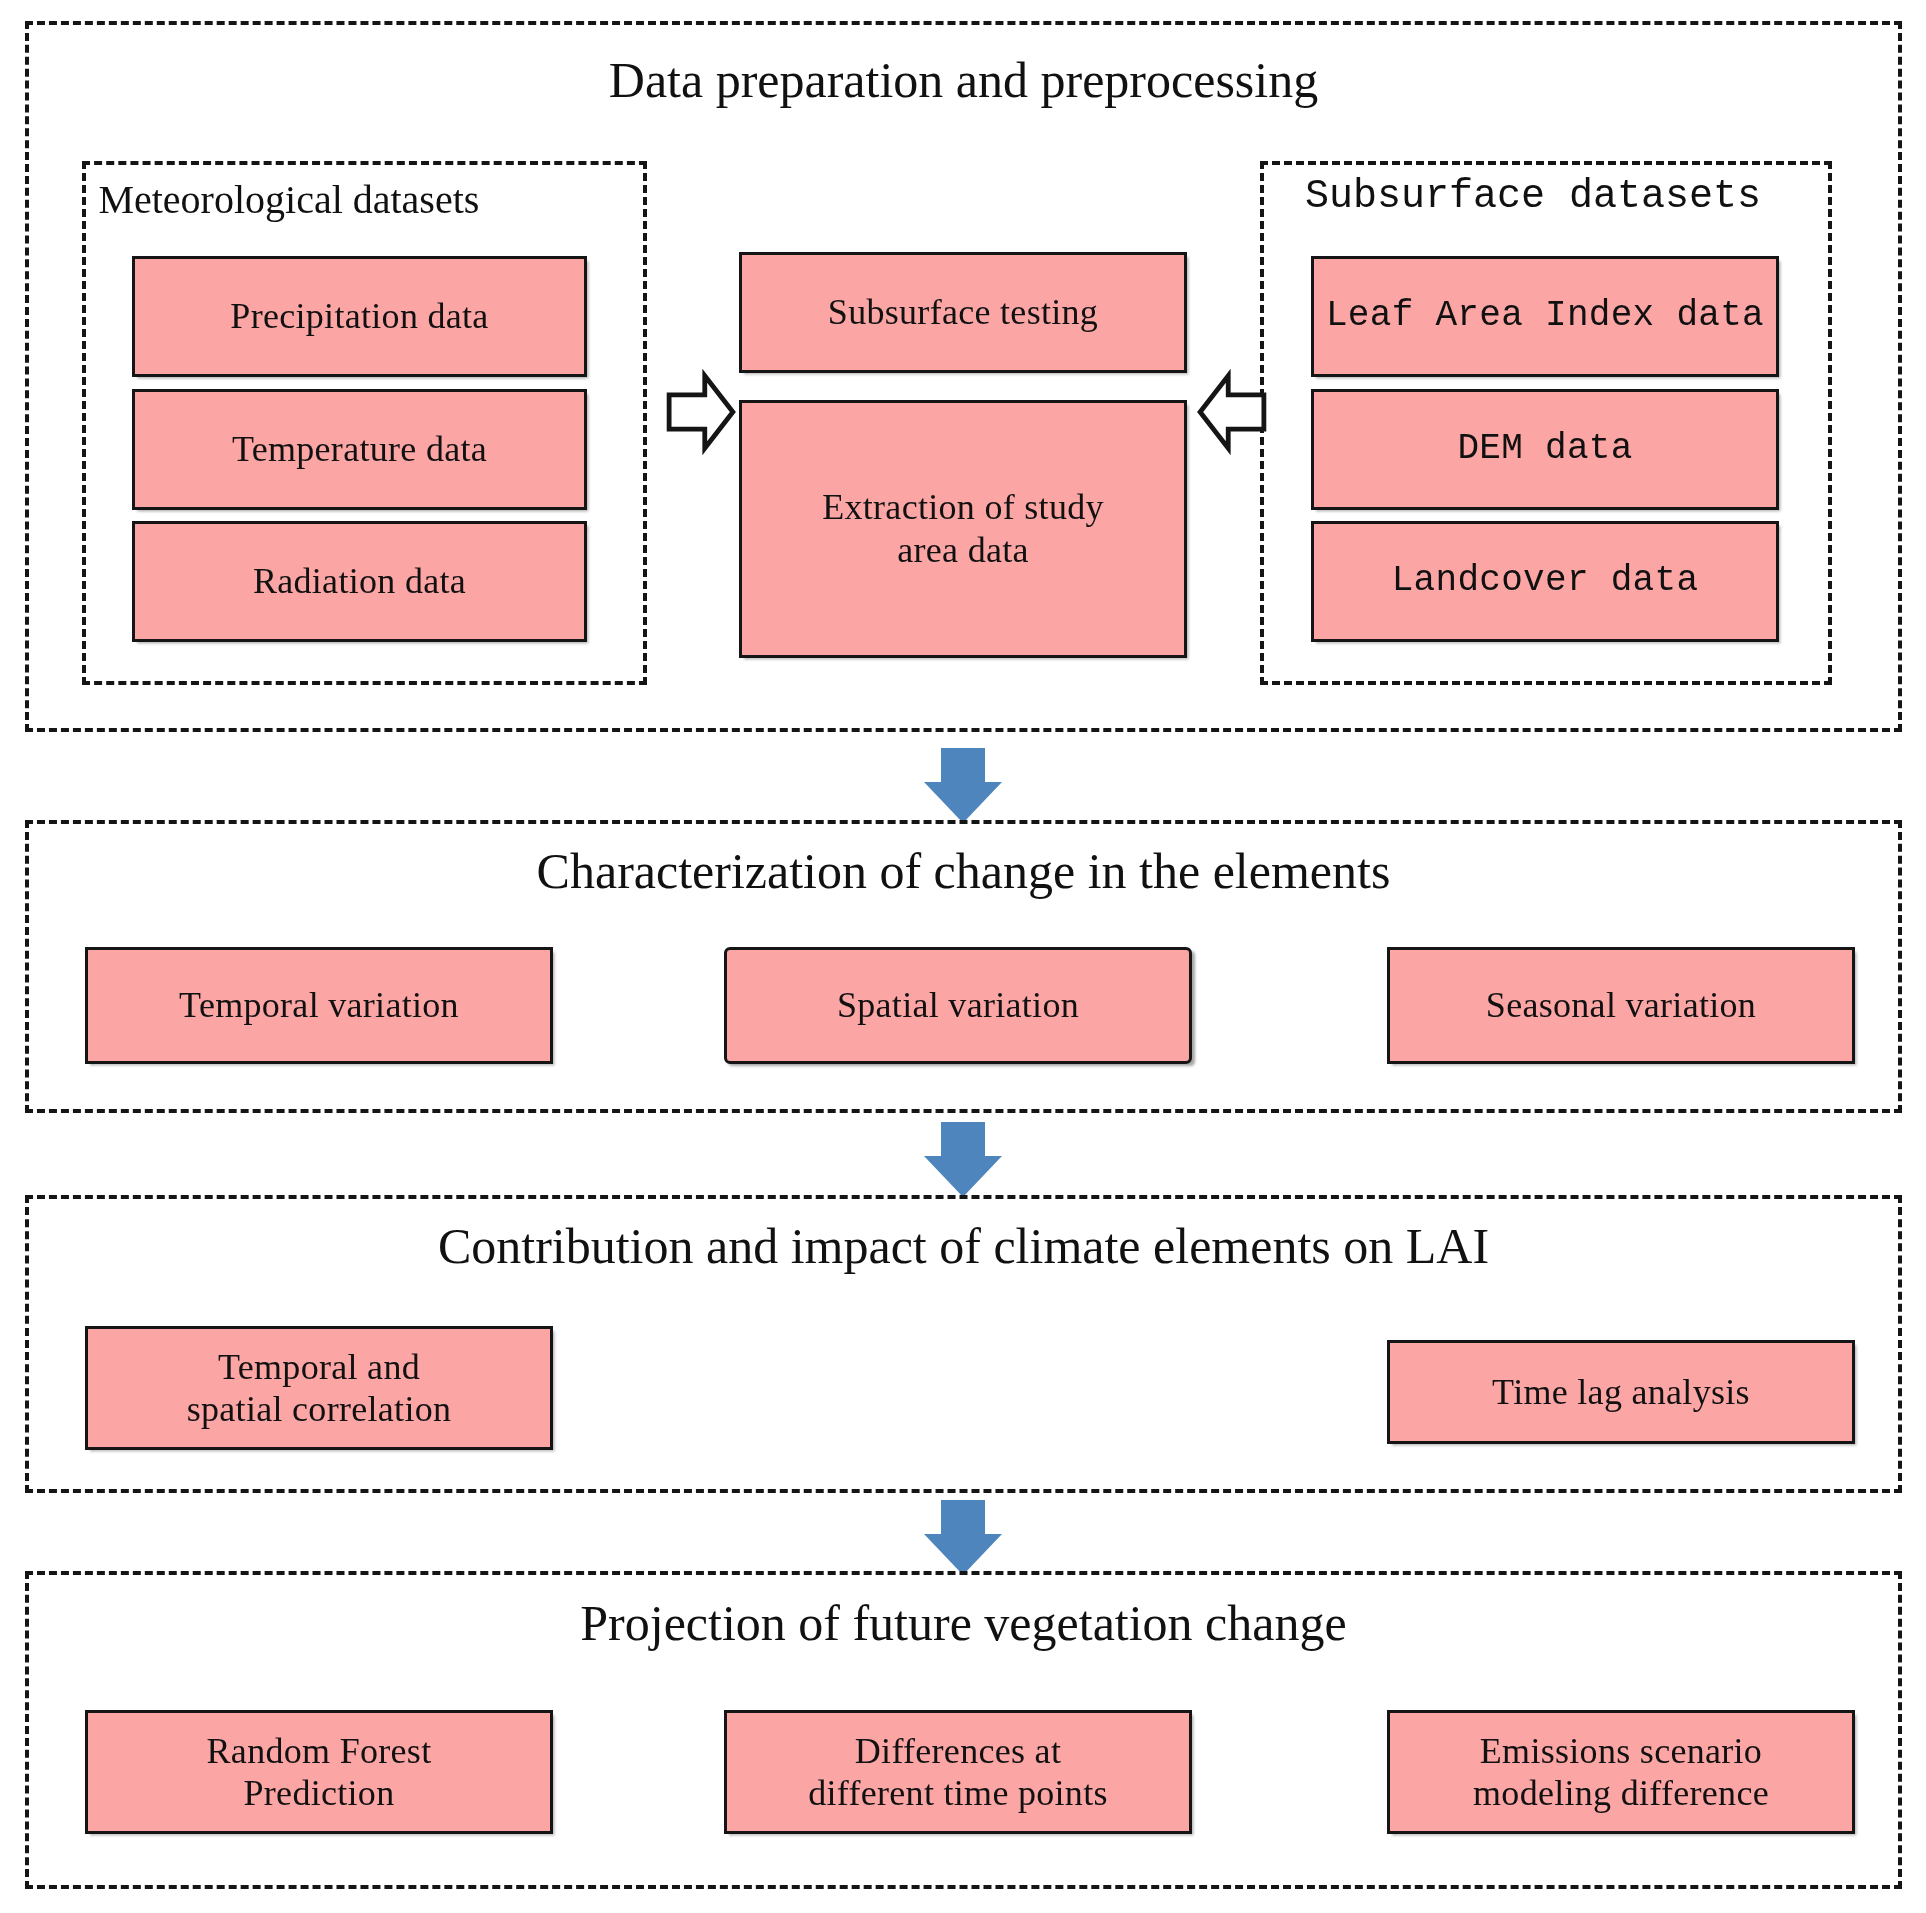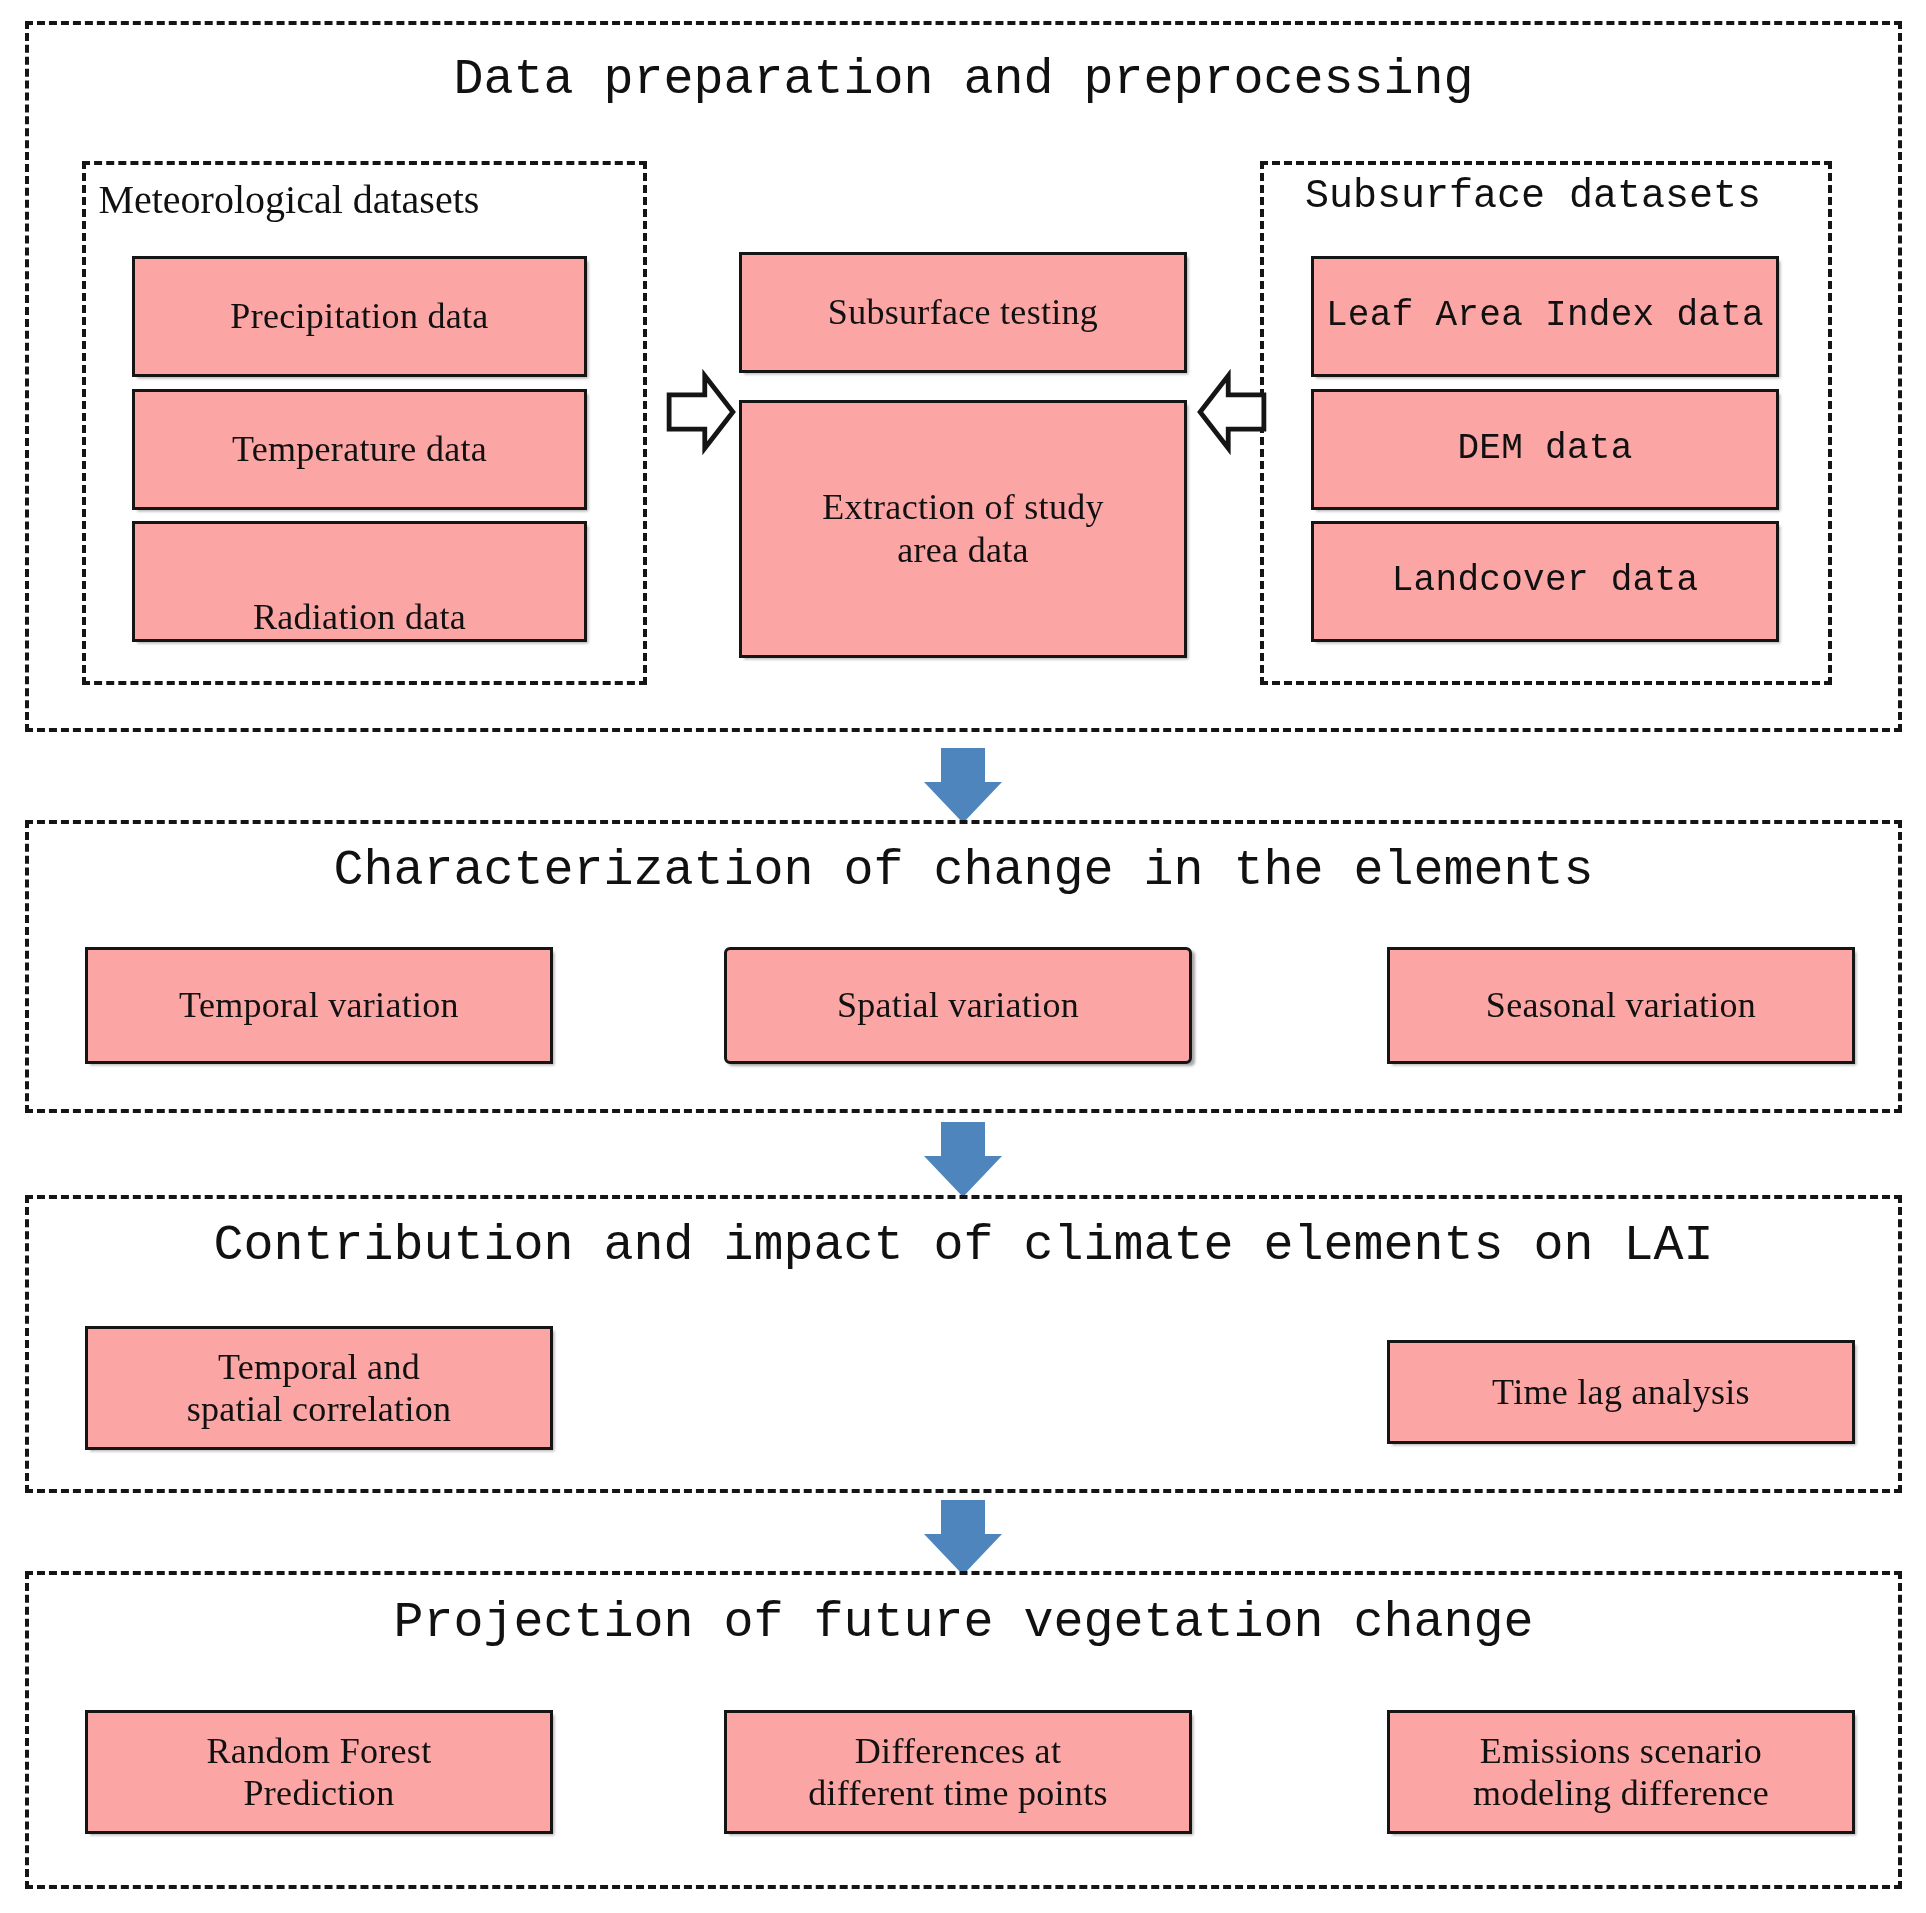--- a/index.html
+++ b/index.html
@@ -47,21 +47,20 @@
     padding: 0 6.9px;
     white-space: pre-line;
   }
 
   
   .section-title {
     font-size: 50px;
     line-height: 1.05;
     text-align: center;
     white-space: nowrap;
-    font-family: Liberation Mono, monospace;
   }
   
   .subgroup-title {
     font-size: 40px;
     line-height: 1;
     white-space: nowrap;
   }
 
   
   .blue-arrow {
@@ -100,21 +99,21 @@
     <div class="abs subgroup-title" style="left:12.4px; top:15px;">Meteorological datasets</div>
 
     <div class="abs leafbox" style="left:46px; top:91px; width:455px; height:121px;">
       <span class="label">Precipitation data</span>
     </div>
 
     <div class="abs leafbox" style="left:46px; top:224px; width:455px; height:121px;">
       <span class="label">Temperature data</span>
     </div>
 
-    <div class="abs leafbox" style="left:46px; top:356px; width:455px; height:121px;align-items:flex-end;">
+    <div class="abs leafbox" style="left:46px; top:356px; width:455px; height:121px;">
       <span class="label">Radiation data</span>
     </div>
   </div>
 
   <div class="abs subgroup" style="left:1231px; top:136px; width:572px; height:524px;font-family:Liberation Mono, monospace;">
     <div class="abs subgroup-title" style="left:41px; top:12.4px;">Subsurface datasets</div>
 
     <div class="abs leafbox" style="left:47px; top:91px; width:468px; height:121px;">
       <span class="label">Leaf Area Index data</span>
     </div>

